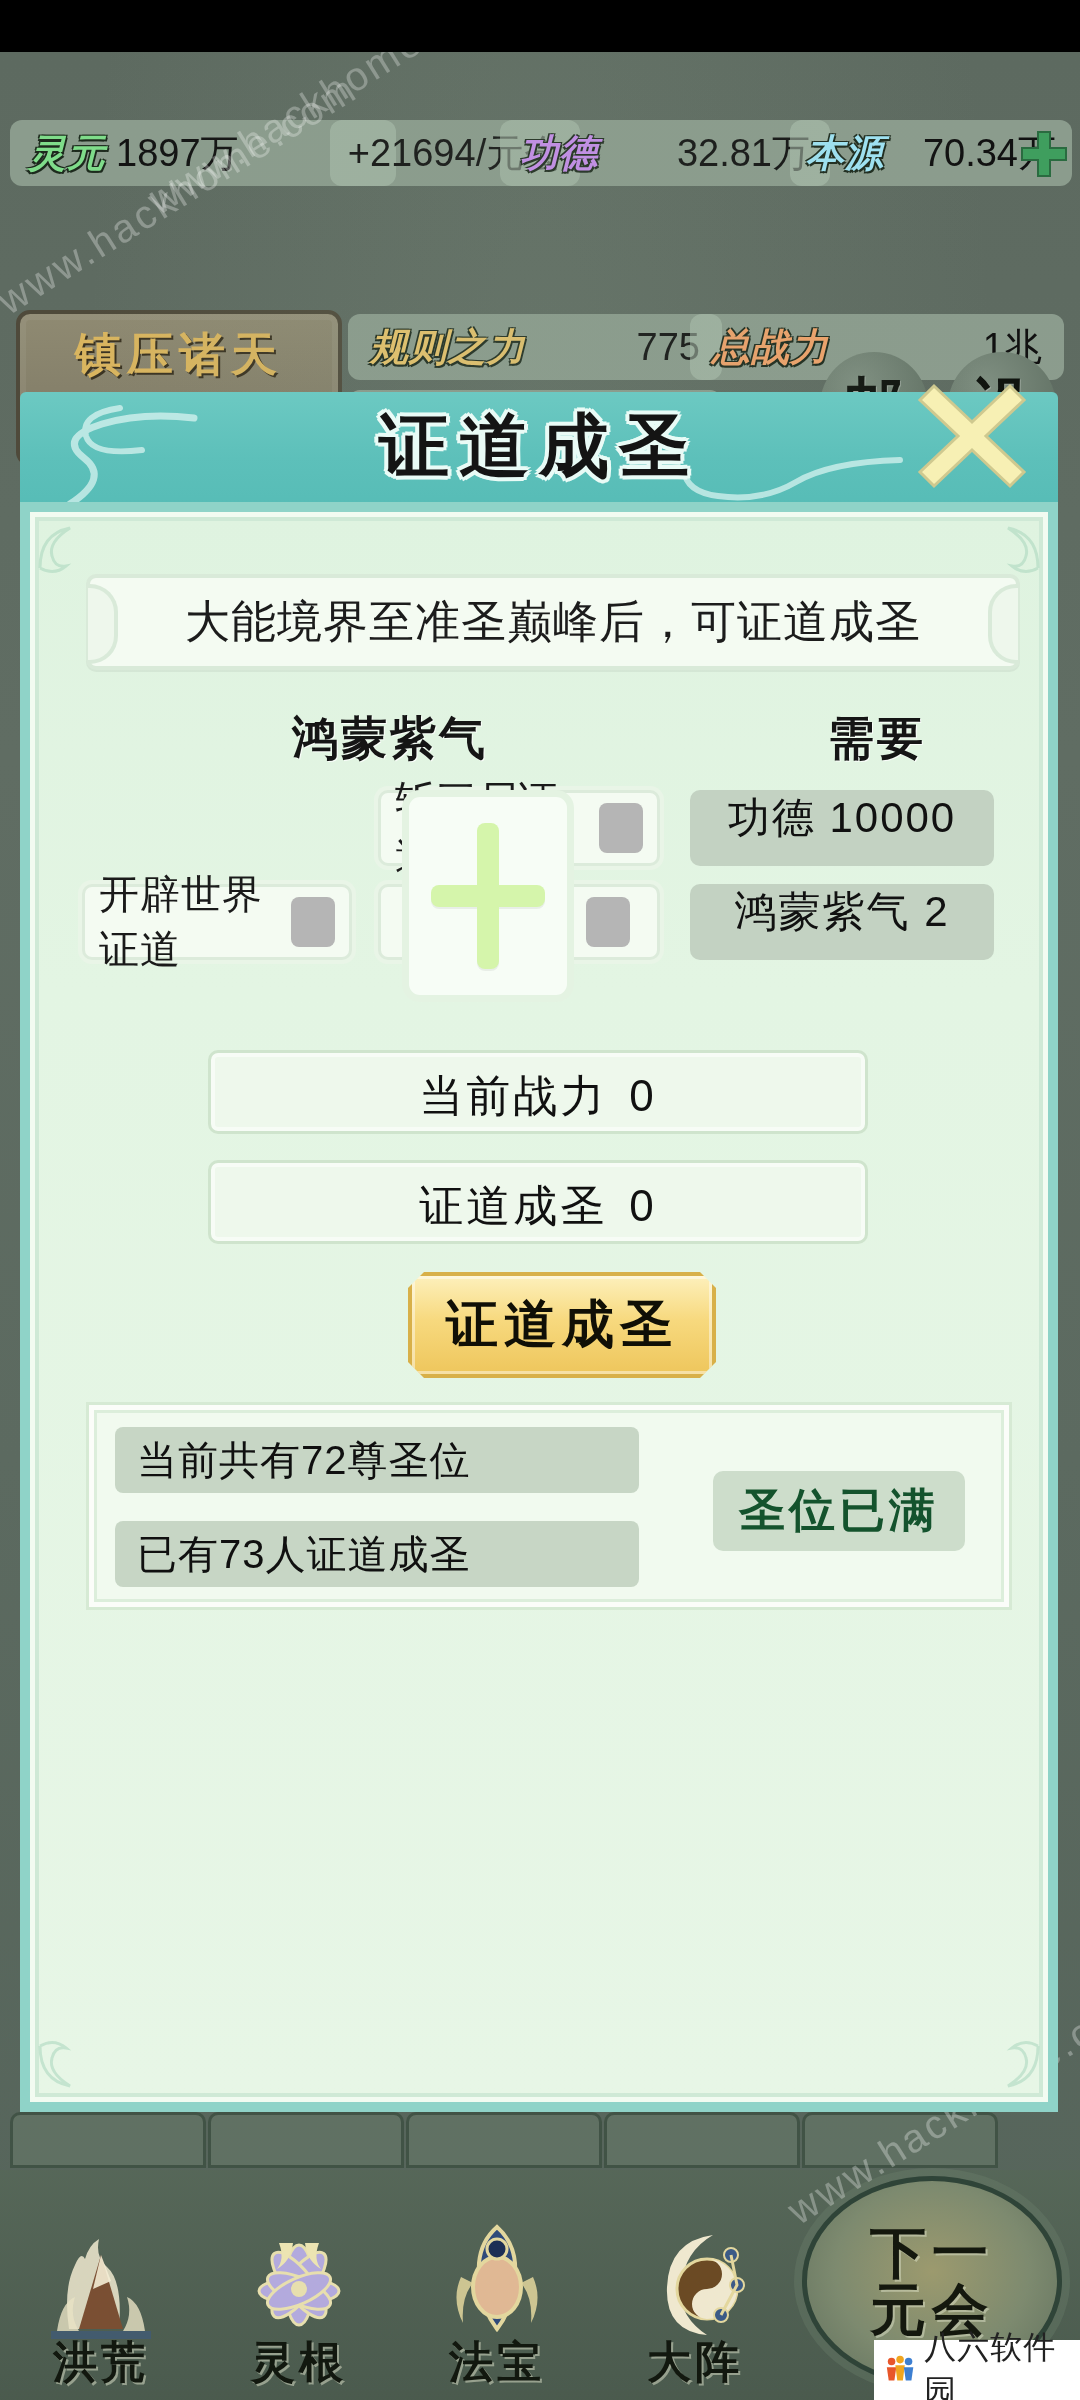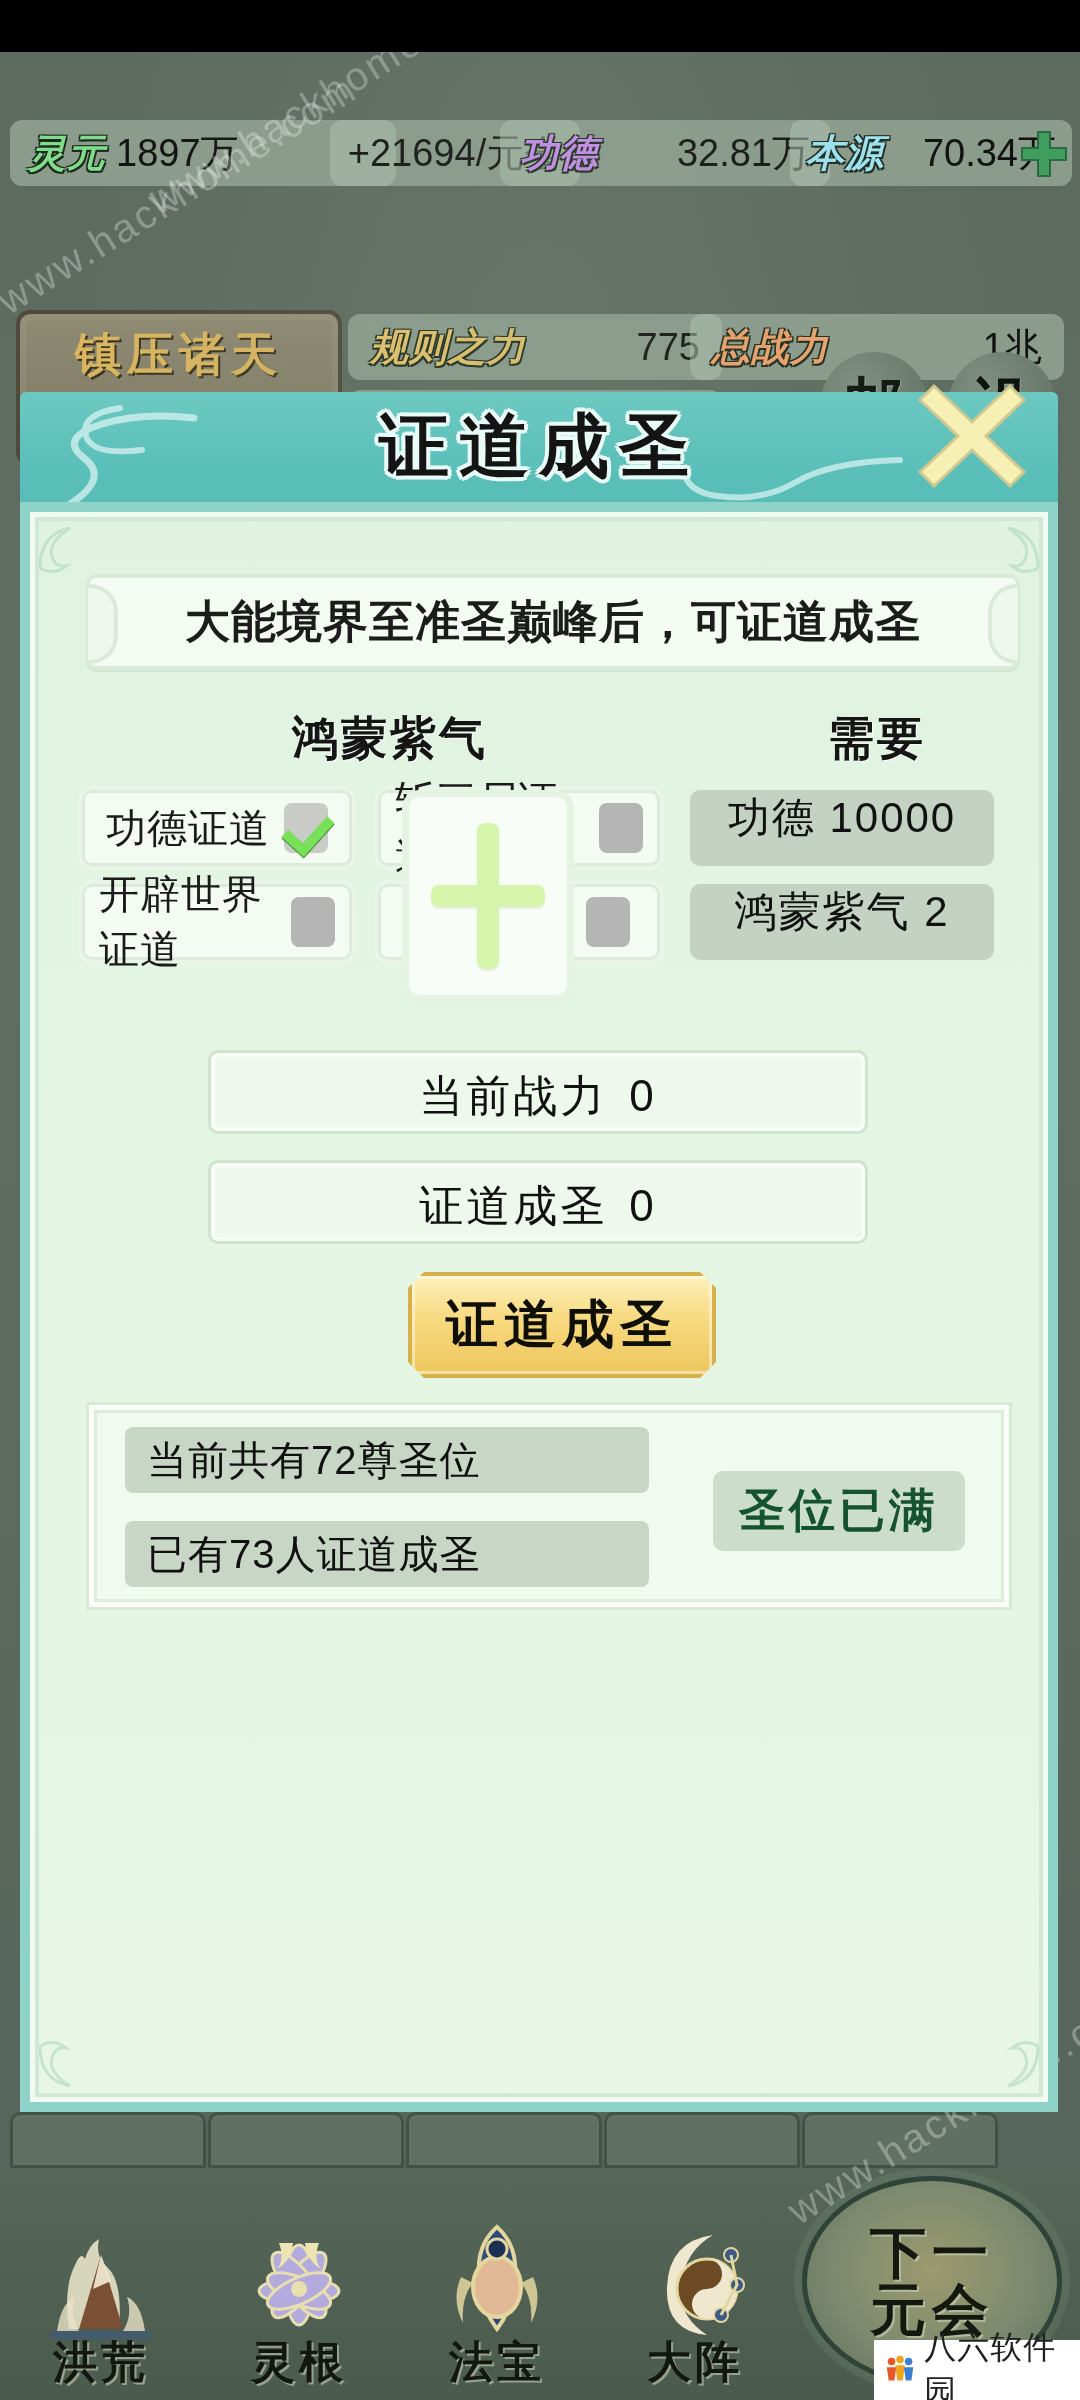--- a/index.html
+++ b/index.html
@@ -126,21 +126,21 @@
   }
   .corner{position:absolute;width:60px;height:60px;opacity:.55;}
 
   
   .banner{
     position:absolute;left:56px;top:62px;width:926px;height:88px;
     background:#f4fbf2;border:4px solid #d9ead9;border-radius:10px;
     display:flex;align-items:center;justify-content:center;
     box-shadow:0 2px 0 rgba(0,0,0,.05);
   }
-  .banner-txt{font-size:45px;color:#1c1c1c;font-weight:bold;letter-spacing:1px;}
+  .banner-txt{font-size:45px;color:#1c1c1c;font-weight:normal;letter-spacing:1px;}
   .banner .notch{
     position:absolute;top:6px;width:26px;height:72px;
     border:4px solid #d9ead9;background:#eef7ec;
   }
   .banner .notch.l{left:-2px;border-radius:0 28px 28px 0;border-left:none;}
   .banner .notch.r{right:-2px;border-radius:28px 0 0 28px;border-right:none;}
 
   
   .colhead{
     position:absolute;font-size:46px;font-weight:bold;color:#151515;letter-spacing:3px;
@@ -208,21 +208,21 @@
   
   .footpanel{
     position:absolute;left:56px;top:1232px;width:926px;height:208px;
     background:#f1faef;border:3px solid #d6ead4;
     box-shadow:inset 0 0 0 5px #fbfdf9, inset 0 0 0 8px #dceedb;
     box-sizing:border-box;
   }
   .foot-line{
     position:absolute;left:26px;width:524px;height:66px;
     background:#c7d6c5;border-radius:8px;display:flex;align-items:center;
-    padding-left:22px;box-sizing:border-box;margin-left:10px;
+    padding-left:22px;box-sizing:border-box;
   }
   .foot-line span{font-size:40px;color:#101010;letter-spacing:1px;}
   .foot-badge{
     position:absolute;right:44px;top:66px;width:252px;height:80px;
     background:#cdddcb;border-radius:10px;
     display:flex;align-items:center;justify-content:center;
   }
   .foot-badge span{font-size:46px;font-weight:bold;color:#14532d;letter-spacing:4px;}
 
   
@@ -422,24 +422,20 @@
 
     <div class="banner">
       <div class="notch l"></div>
       <div class="notch r"></div>
       <div class="banner-txt">大能境界至准圣巅峰后，可证道成圣</div>
     </div>
 
     <div class="colhead" style="left:262px;top:196px;">鸿蒙紫气</div>
     <div class="colhead" style="left:798px;top:196px;">需要</div>
 
-    <div class="opt" style="left:52px;top:278px;width:270px;">
-      <span class="otxt">功德证道</span>
-      <span class="chkbox on"></span>
-    </div>
 
     <div class="opt" style="left:348px;top:278px;width:282px;">
       <span class="otxt">斩三尸证道</span>
       <span class="chkbox"></span>
     </div>
 
     <div class="opt" style="left:52px;top:372px;width:270px;align-items:center;">
       <span class="otxt">开辟世界证道</span>
       <span class="chkbox"></span>
     </div>

